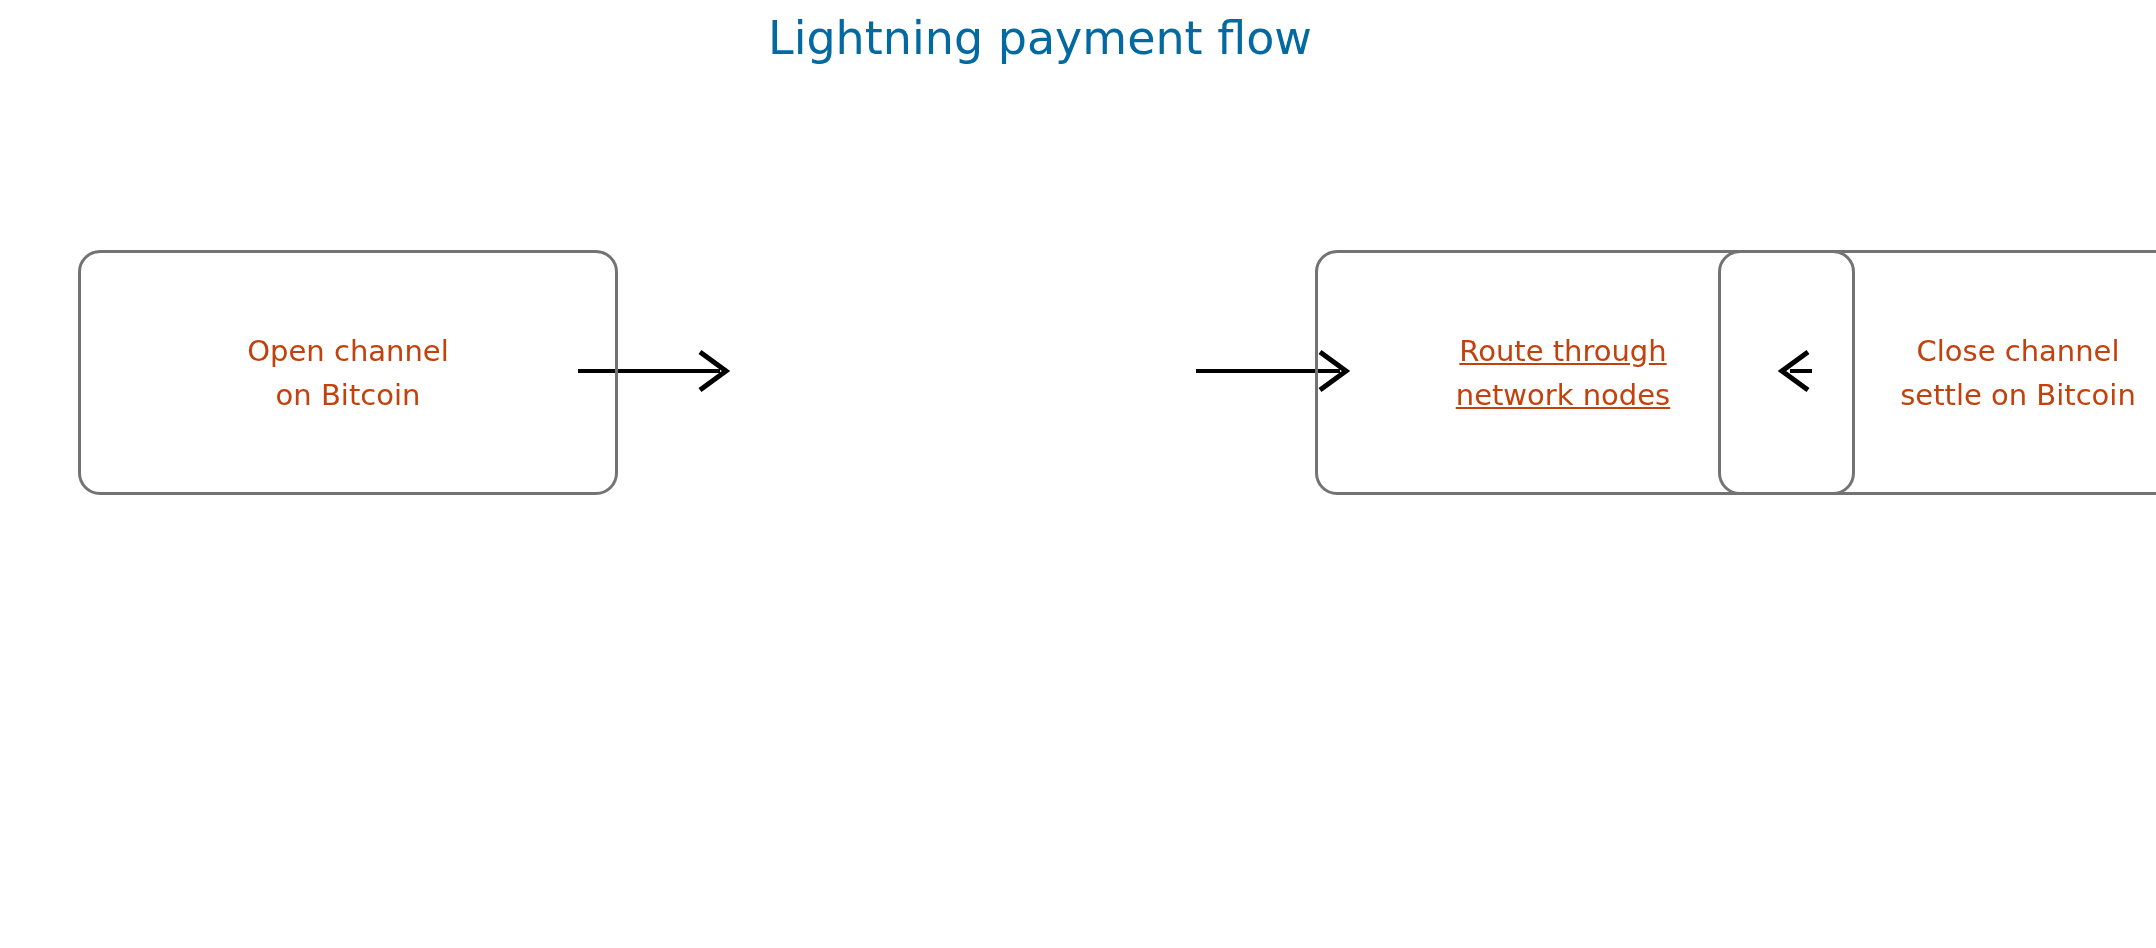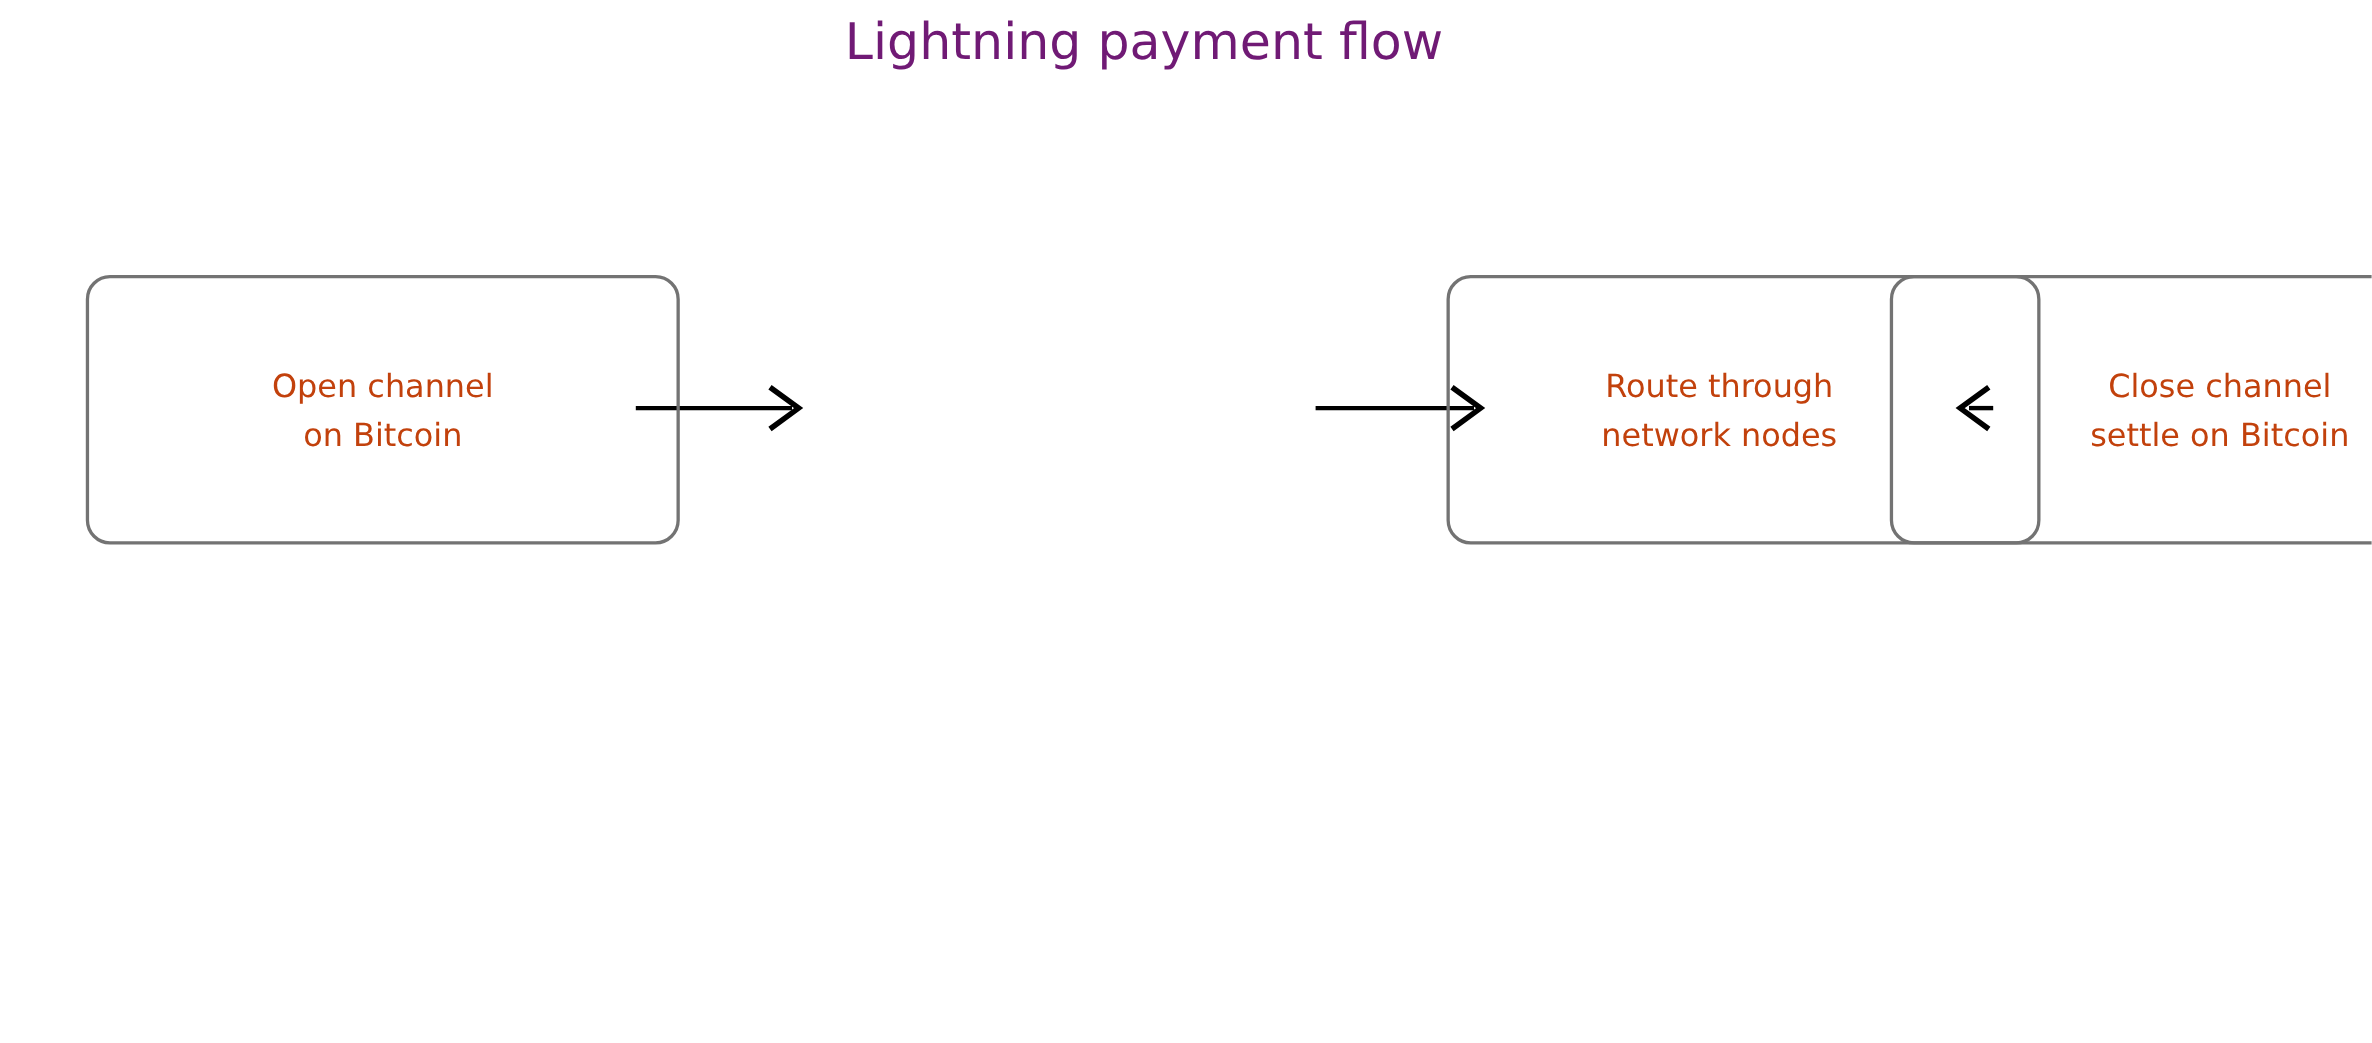--- a/index.html
+++ b/index.html
@@ -24,21 +24,21 @@
   }
   .title {
     position: absolute;
     left: 0;
     top: 10px;
     width: 2080px;
     text-align: center;
     font-size: 46px;
     line-height: 56px;
     font-weight: 400;
-    color: #701a75;
+    color: #0369a1;
     white-space: nowrap;
   }
   .node {
     position: absolute;
     box-sizing: border-box;
     border: 3px solid #737373;
     border-radius: 22px;
     background: transparent;
     display: flex;
     align-items: center;
@@ -109,21 +109,21 @@
     </g>
   </svg>
 
   <div class="node" style="left:78px; top:250px; width:540px; height:245px;">
     <span class="node-label">Open channel
 on Bitcoin</span>
   </div>
 
 
   <div class="node" style="left:1315px; top:250px; width:540px; height:245px;">
-    <span class="node-label" style="position:relative; left:-22px;">Route through
+    <span class="node-label" style="position:relative; left:-22px;text-decoration:underline;">Route through
 network nodes</span>
   </div>
 
   <div class="node" style="left:1718px; top:250px; width:560px; height:245px;">
     <span class="node-label" style="position:relative; left:20px;">Close channel
 settle on Bitcoin</span>
   </div>
 
 
 </div>

